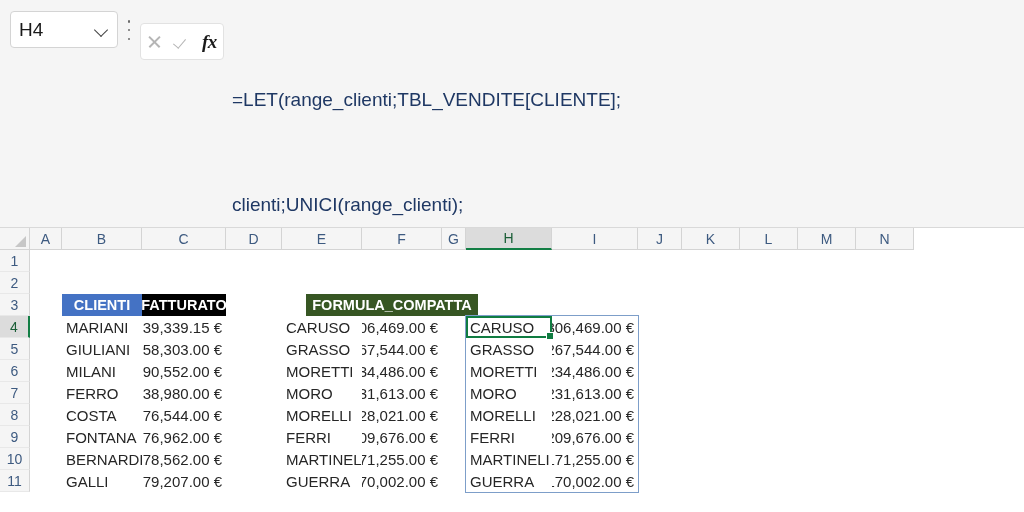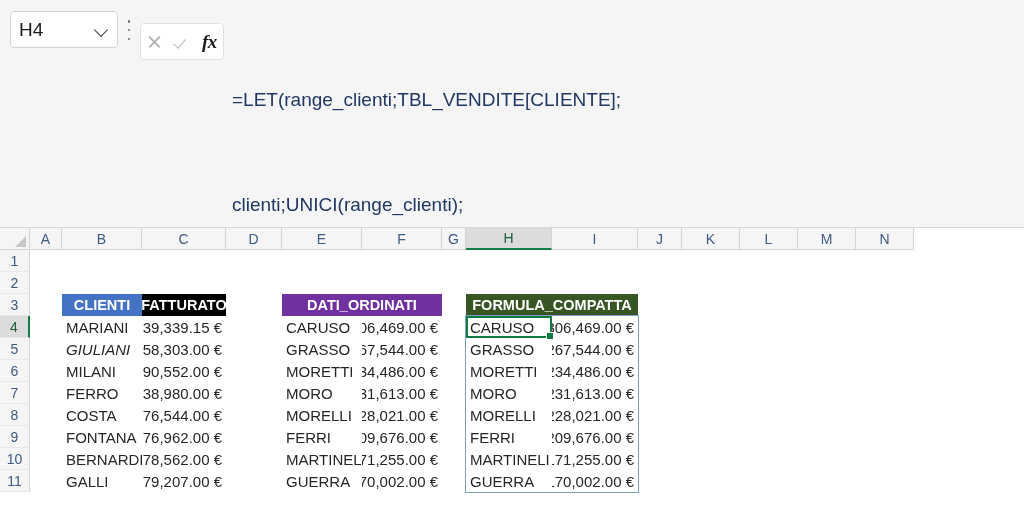--- a/index.html
+++ b/index.html
@@ -237,21 +237,20 @@
             <div class="cell " style="width: 58px; height: 22px;"></div>
             <div class="cell " style="width: 58px; height: 22px;"></div>
             <div class="cell " style="width: 58px; height: 22px;"></div>
             <div class="cell " style="width: 58px; height: 22px;"></div>
           </div>
           <div class="grow">
             <div class="cell " style="width: 32px; height: 22px;"></div>
             <div class="cell hdr-cell hdr-blue" style="width: 80px; height: 22px;">CLIENTI</div>
             <div class="cell hdr-cell hdr-black" style="width: 84px; height: 22px;">FATTURATO</div>
             <div class="cell " style="width: 56px; height: 22px;"></div>
-            <div class="cell hdr-cell hdr-purple" style="width: 160px; height: 22px;">DATI_ORDINATI</div>
             <div class="cell " style="width: 24px; height: 22px;"></div>
             <div class="cell hdr-cell hdr-green" style="width: 172px; height: 22px;">FORMULA_COMPATTA</div>
             <div class="cell " style="width: 44px; height: 22px;"></div>
             <div class="cell " style="width: 58px; height: 22px;"></div>
             <div class="cell " style="width: 58px; height: 22px;"></div>
             <div class="cell " style="width: 58px; height: 22px;"></div>
             <div class="cell " style="width: 58px; height: 22px;"></div>
           </div>
           <div class="grow">
             <div class="cell " style="width: 32px; height: 22px;"></div>
@@ -264,21 +263,21 @@
             <div class="cell " style="width: 86px; height: 22px;">CARUSO</div>
             <div class="cell r" style="width: 86px; height: 22px;">306,469.00 €</div>
             <div class="cell " style="width: 44px; height: 22px;"></div>
             <div class="cell " style="width: 58px; height: 22px;"></div>
             <div class="cell " style="width: 58px; height: 22px;"></div>
             <div class="cell " style="width: 58px; height: 22px;"></div>
             <div class="cell " style="width: 58px; height: 22px;"></div>
           </div>
           <div class="grow">
             <div class="cell " style="width: 32px; height: 22px;"></div>
-            <div class="cell " style="width: 80px; height: 22px; font-style: italic;">GIULIANI</div>
+            <div class="cell " style="width: 80px; height: 22px;">GIULIANI</div>
             <div class="cell r" style="width: 84px; height: 22px;">58,303.00 €</div>
             <div class="cell " style="width: 56px; height: 22px;"></div>
             <div class="cell " style="width: 80px; height: 22px;">GRASSO</div>
             <div class="cell r" style="width: 80px; height: 22px;">267,544.00 €</div>
             <div class="cell " style="width: 24px; height: 22px;"></div>
             <div class="cell " style="width: 86px; height: 22px;">GRASSO</div>
             <div class="cell r" style="width: 86px; height: 22px;">267,544.00 €</div>
             <div class="cell " style="width: 44px; height: 22px;"></div>
             <div class="cell " style="width: 58px; height: 22px;"></div>
             <div class="cell " style="width: 58px; height: 22px;"></div>

